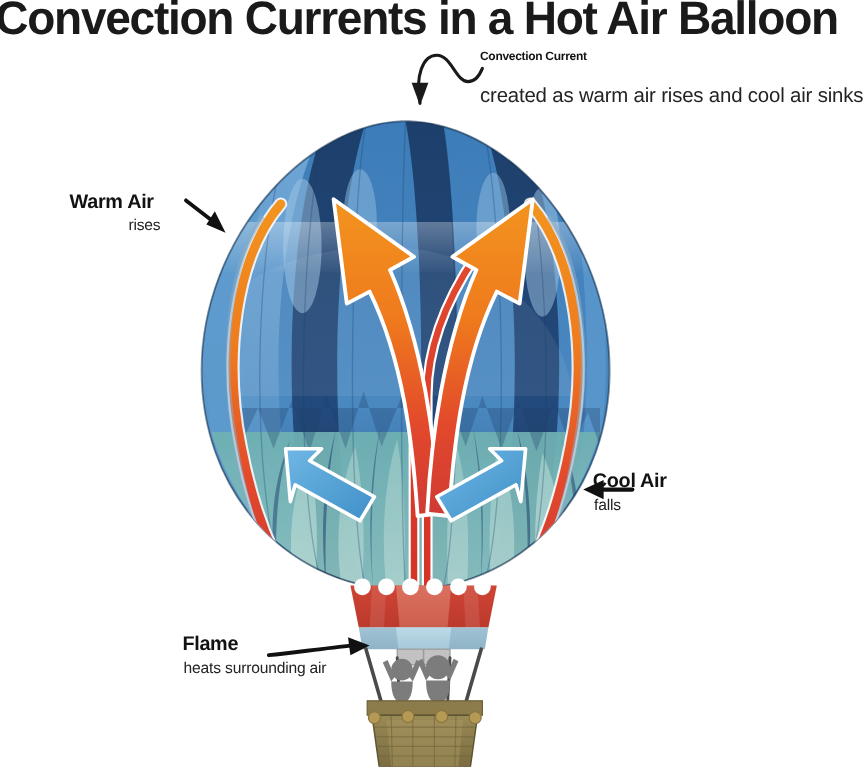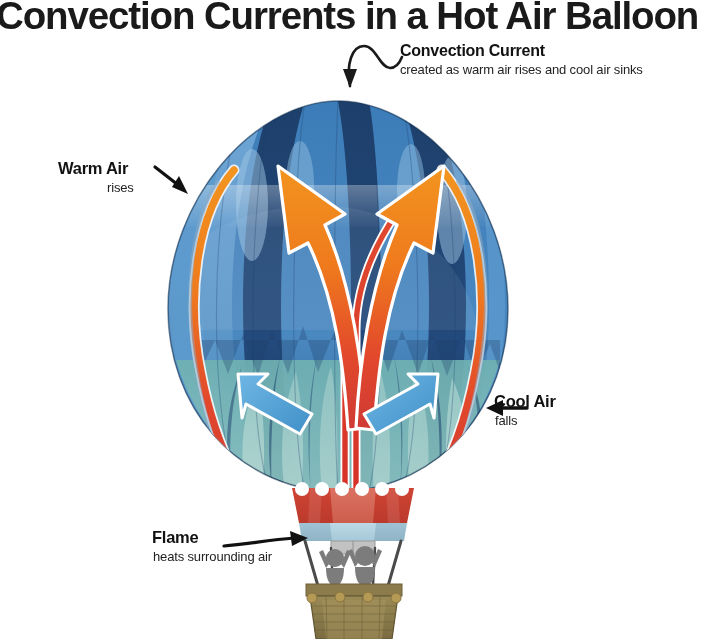--- a/index.html
+++ b/index.html
@@ -23,22 +23,22 @@
   .callout{position:absolute;white-space:nowrap;}
   .callout .hl{
     font-size:16.5px;font-weight:bold;color:#121212;letter-spacing:-0.25px;
     line-height:1.12;display:block;
   }
   .callout .sub{
     font-size:13px;font-weight:normal;color:#232323;letter-spacing:-0.15px;
     line-height:1.2;display:block;
   }
   #cc-label{left:400px;top:42px;}
-  #cc-label .hl{font-size:16px;}
-  #cc-label .sub{font-size:13px;margin-top:2px;}
+  #cc-label .hl{font-size:10px;}
+  #cc-label .sub{font-size:17px;margin-top:17px;}
   #warm-label{left:58px;top:159px;}
   #warm-label .sub{margin-top:3px;margin-left:1px;padding-left:48px;}
   #cool-label{left:494px;top:392px;}
   #cool-label .sub{margin-top:3px;margin-left:1px;}
   #flame-label{left:152px;top:528px;}
   #flame-label .sub{margin-top:3px;margin-left:1px;}
 
   .arrow-svg{position:absolute;overflow:visible;}
 </style>
 </head>

